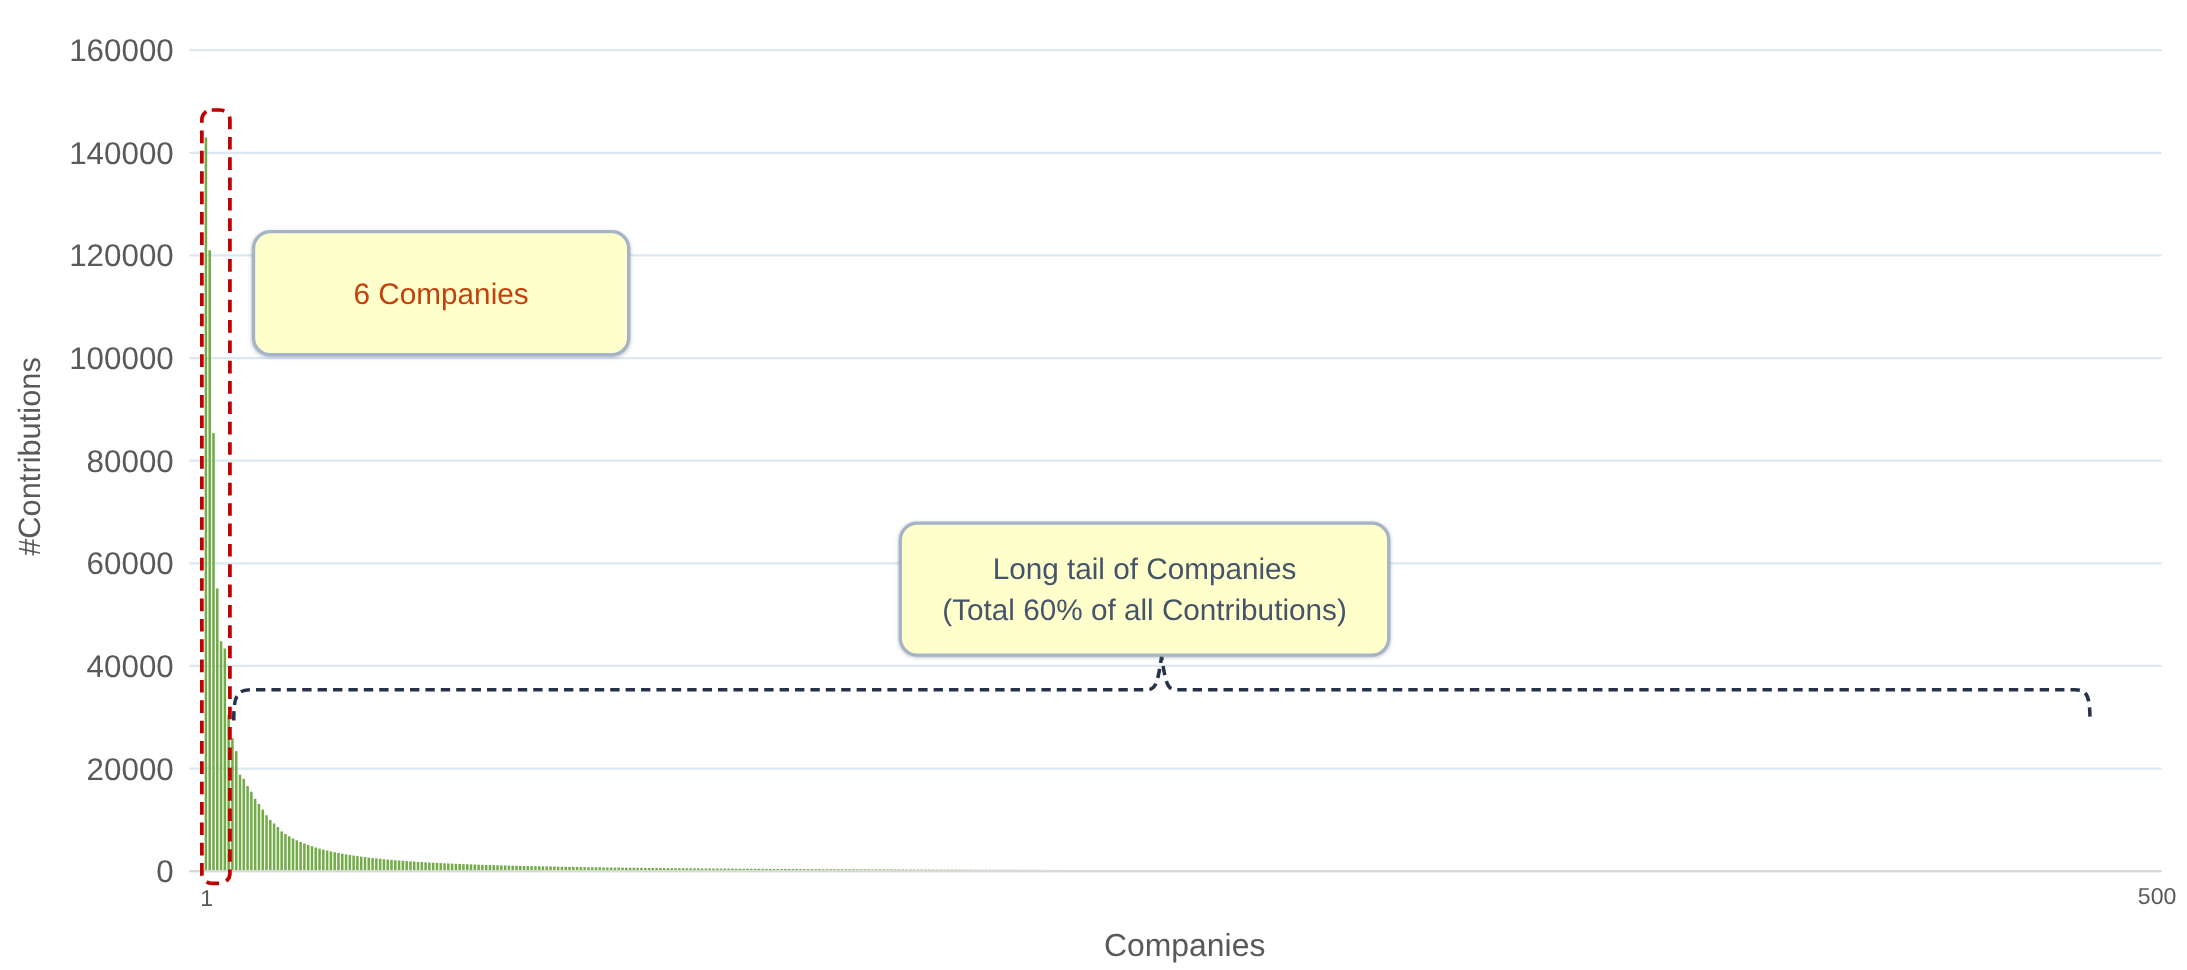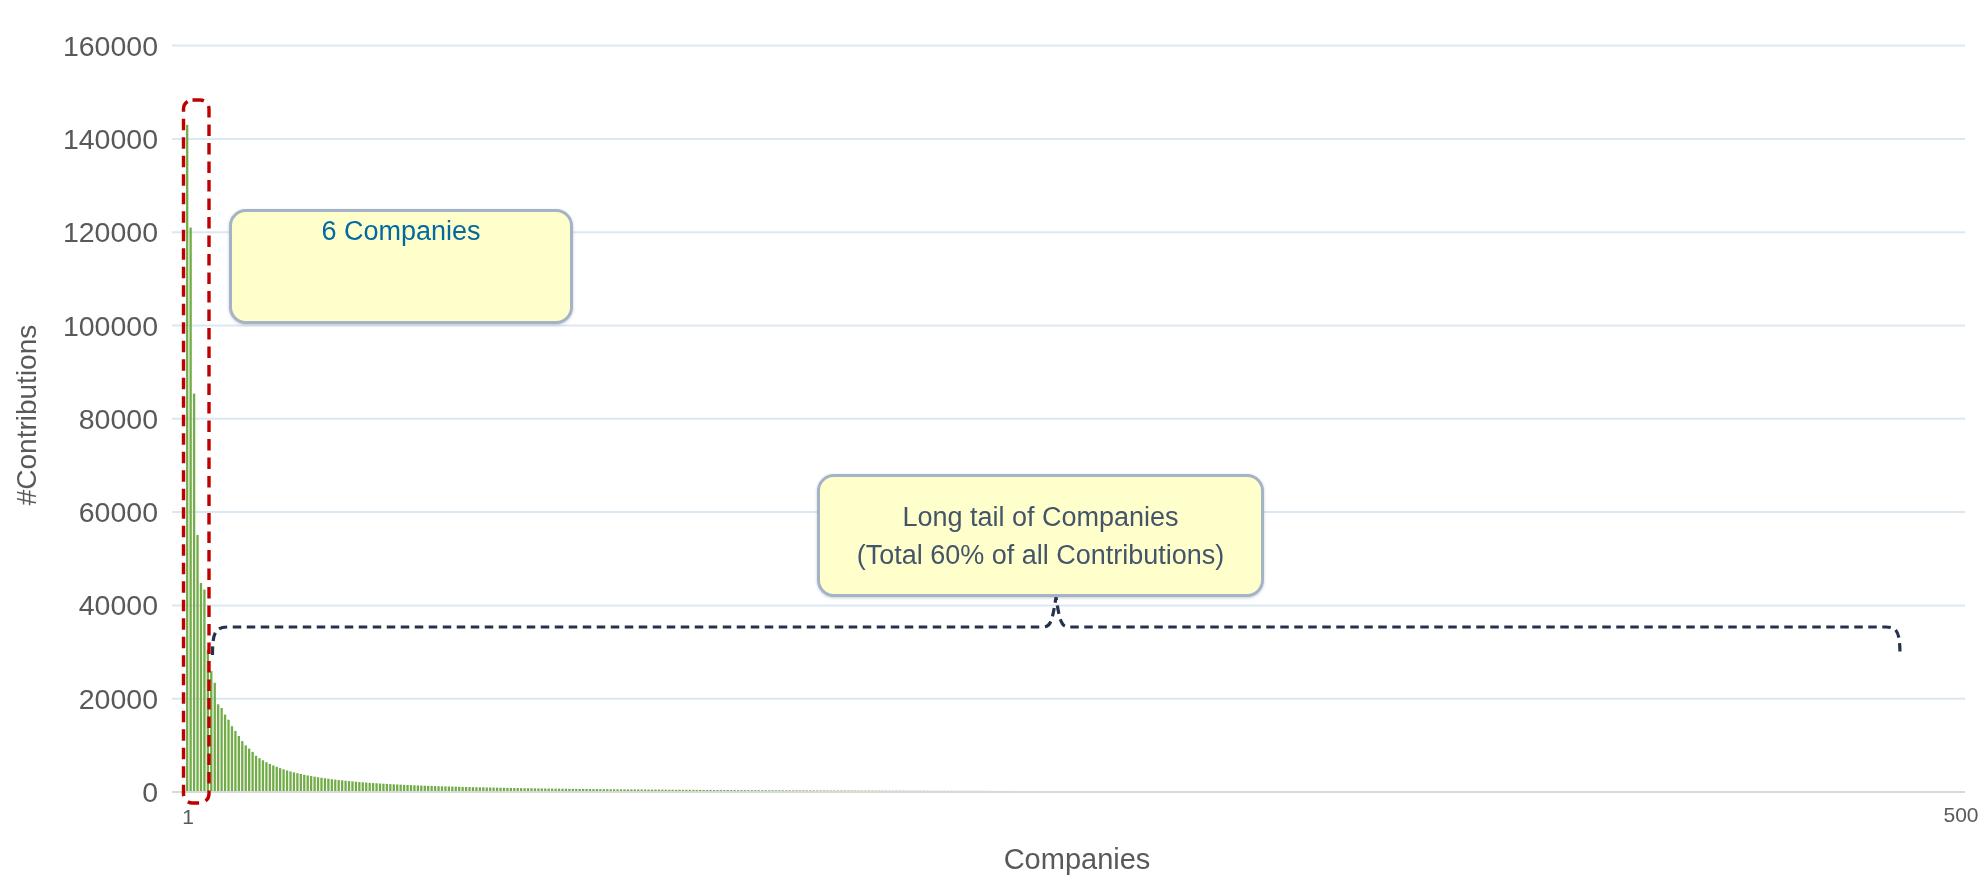--- a/index.html
+++ b/index.html
@@ -563,21 +563,21 @@
     <path id="brace-path" d="M 212.5 655 C 212.5 633 215 627 228 627 L 1042 627 C 1050 627 1052 624 1056 597
              C 1060 624 1062 627 1070 627 L 1886 627 C 1898 627 1900 633 1900 657" fill="none" stroke-width="3.2" stroke-dasharray="8.5 5.5" stroke-linejoin="round" stroke="#24324B"></path>
 
     <text x="188" y="824" font-size="21" fill="#595959" text-anchor="middle">1</text>
     <text x="1961" y="822" font-size="21" fill="#595959" text-anchor="middle">500</text>
 
     <text x="1077" y="869" font-size="29" fill="#595959" text-anchor="middle">Companies</text>
     <text transform="translate(36 415) rotate(-90)" font-size="28" fill="#595959" text-anchor="middle">#Contributions</text>
   </svg>
 
-  <div class="callout" id="callout-top6" style="background: rgb(255, 255, 204); border-color: rgb(164, 179, 198); color: #0369a1; justify-content: space-between;">
+  <div class="callout" id="callout-top6" style="background: rgb(255, 255, 204); border-color: rgb(164, 179, 198); color: #c2410c;">
     <div>6 Companies</div>
   </div>
 
   <div class="callout" id="callout-longtail" style="background: rgb(255, 255, 204); border-color: rgb(164, 179, 198); color: rgb(68, 84, 106);">
     <div>Long tail of Companies</div>
     <div>(Total 60% of all Contributions)</div>
   </div>
 
 </div>
 

